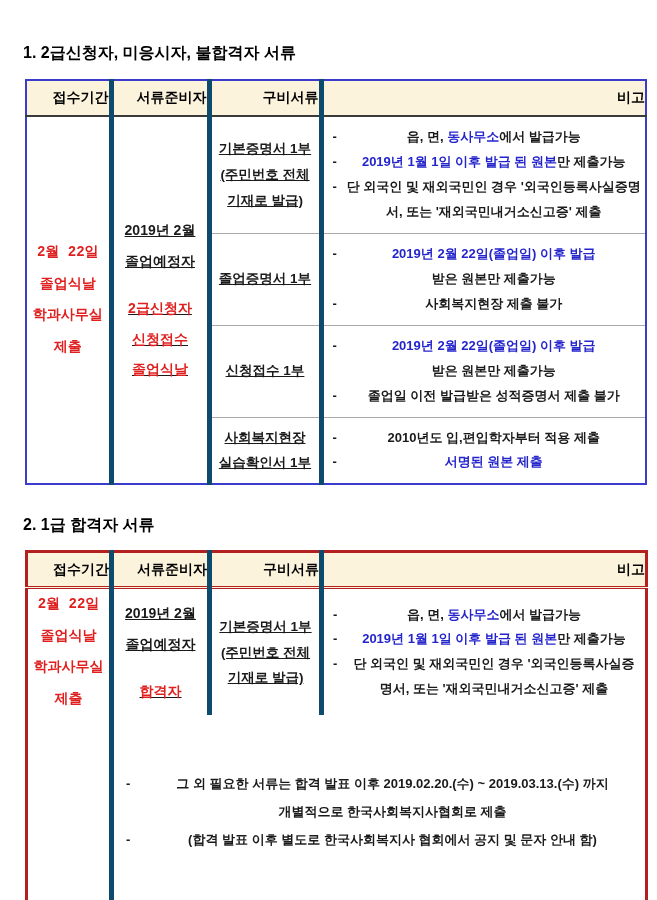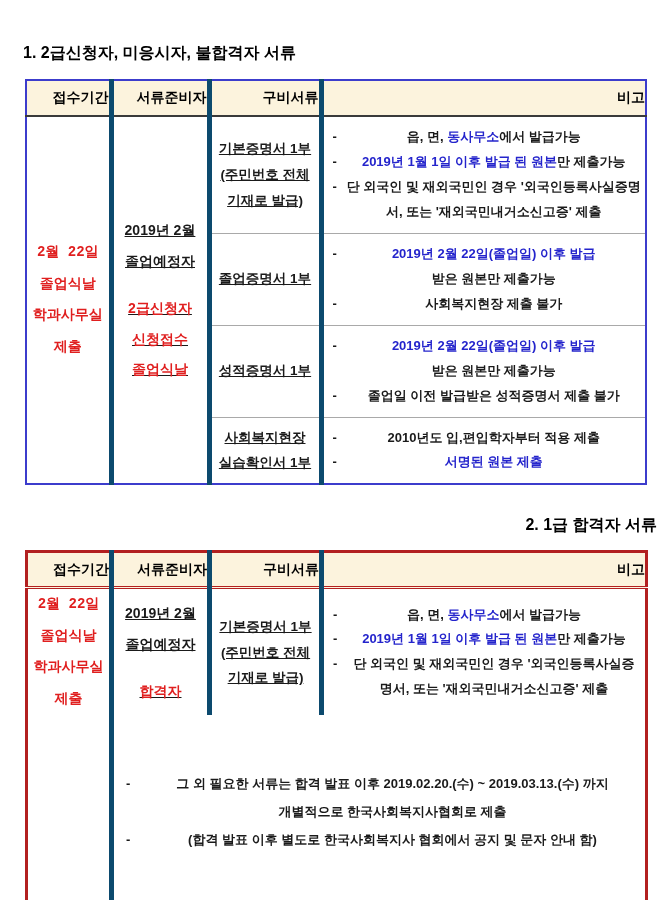--- a/index.html
+++ b/index.html
@@ -23,21 +23,21 @@
     word-spacing: 10px;
     color: #000;
   }
   .section-heading {
     font-size: 16px;
     font-weight: bold;
     color: #000;
     margin-left: 23px;
   }
   .heading-1 { margin-top: 43px; margin-bottom: 15px; }
-  .heading-2 { margin-top: 30px; margin-bottom: 14px; text-align: right; }
+  .heading-2 { margin-top: 30px; margin-bottom: 14px; }
 
   table { border-collapse: collapse; table-layout: fixed; margin-left: 25px; width: 620px; }
   col.c1 { width: 85px; }
   col.c2 { width: 98px; }
   col.c3 { width: 112px; }
   col.c4 { width: 325px; }
 
   .t1 { border: 2px solid #3c3ccc; }
   .t2 { border: 3px solid #b22020; }
 
@@ -149,21 +149,21 @@
             <div class="bt"><span class="blue">2019년 2월 22일(졸업일) 이후 발급</span><br><span>받은 원본만 제출가능</span></div>
           </div>
           <div class="bullet">
             <span class="dash">-</span>
             <div class="bt"><span>사회복지현장 제출 불가</span></div>
           </div>
         </td>
       </tr>
       <tr class="r3">
         <td class="doc-cell vline hline">
-          <div>성적증명서 1부</div>
+          <div>신청접수 1부</div>
         </td>
         <td class="remarks-cell vline hline">
           <div class="bullet">
             <span class="dash">-</span>
             <div class="bt"><span class="blue">2019년 2월 22일(졸업일) 이후 발급</span><br><span>받은 원본만 제출가능</span></div>
           </div>
           <div class="bullet">
             <span class="dash">-</span>
             <div class="bt"><span>졸업일 이전 발급받은 성적증명서 제출 불가</span></div>
           </div>

